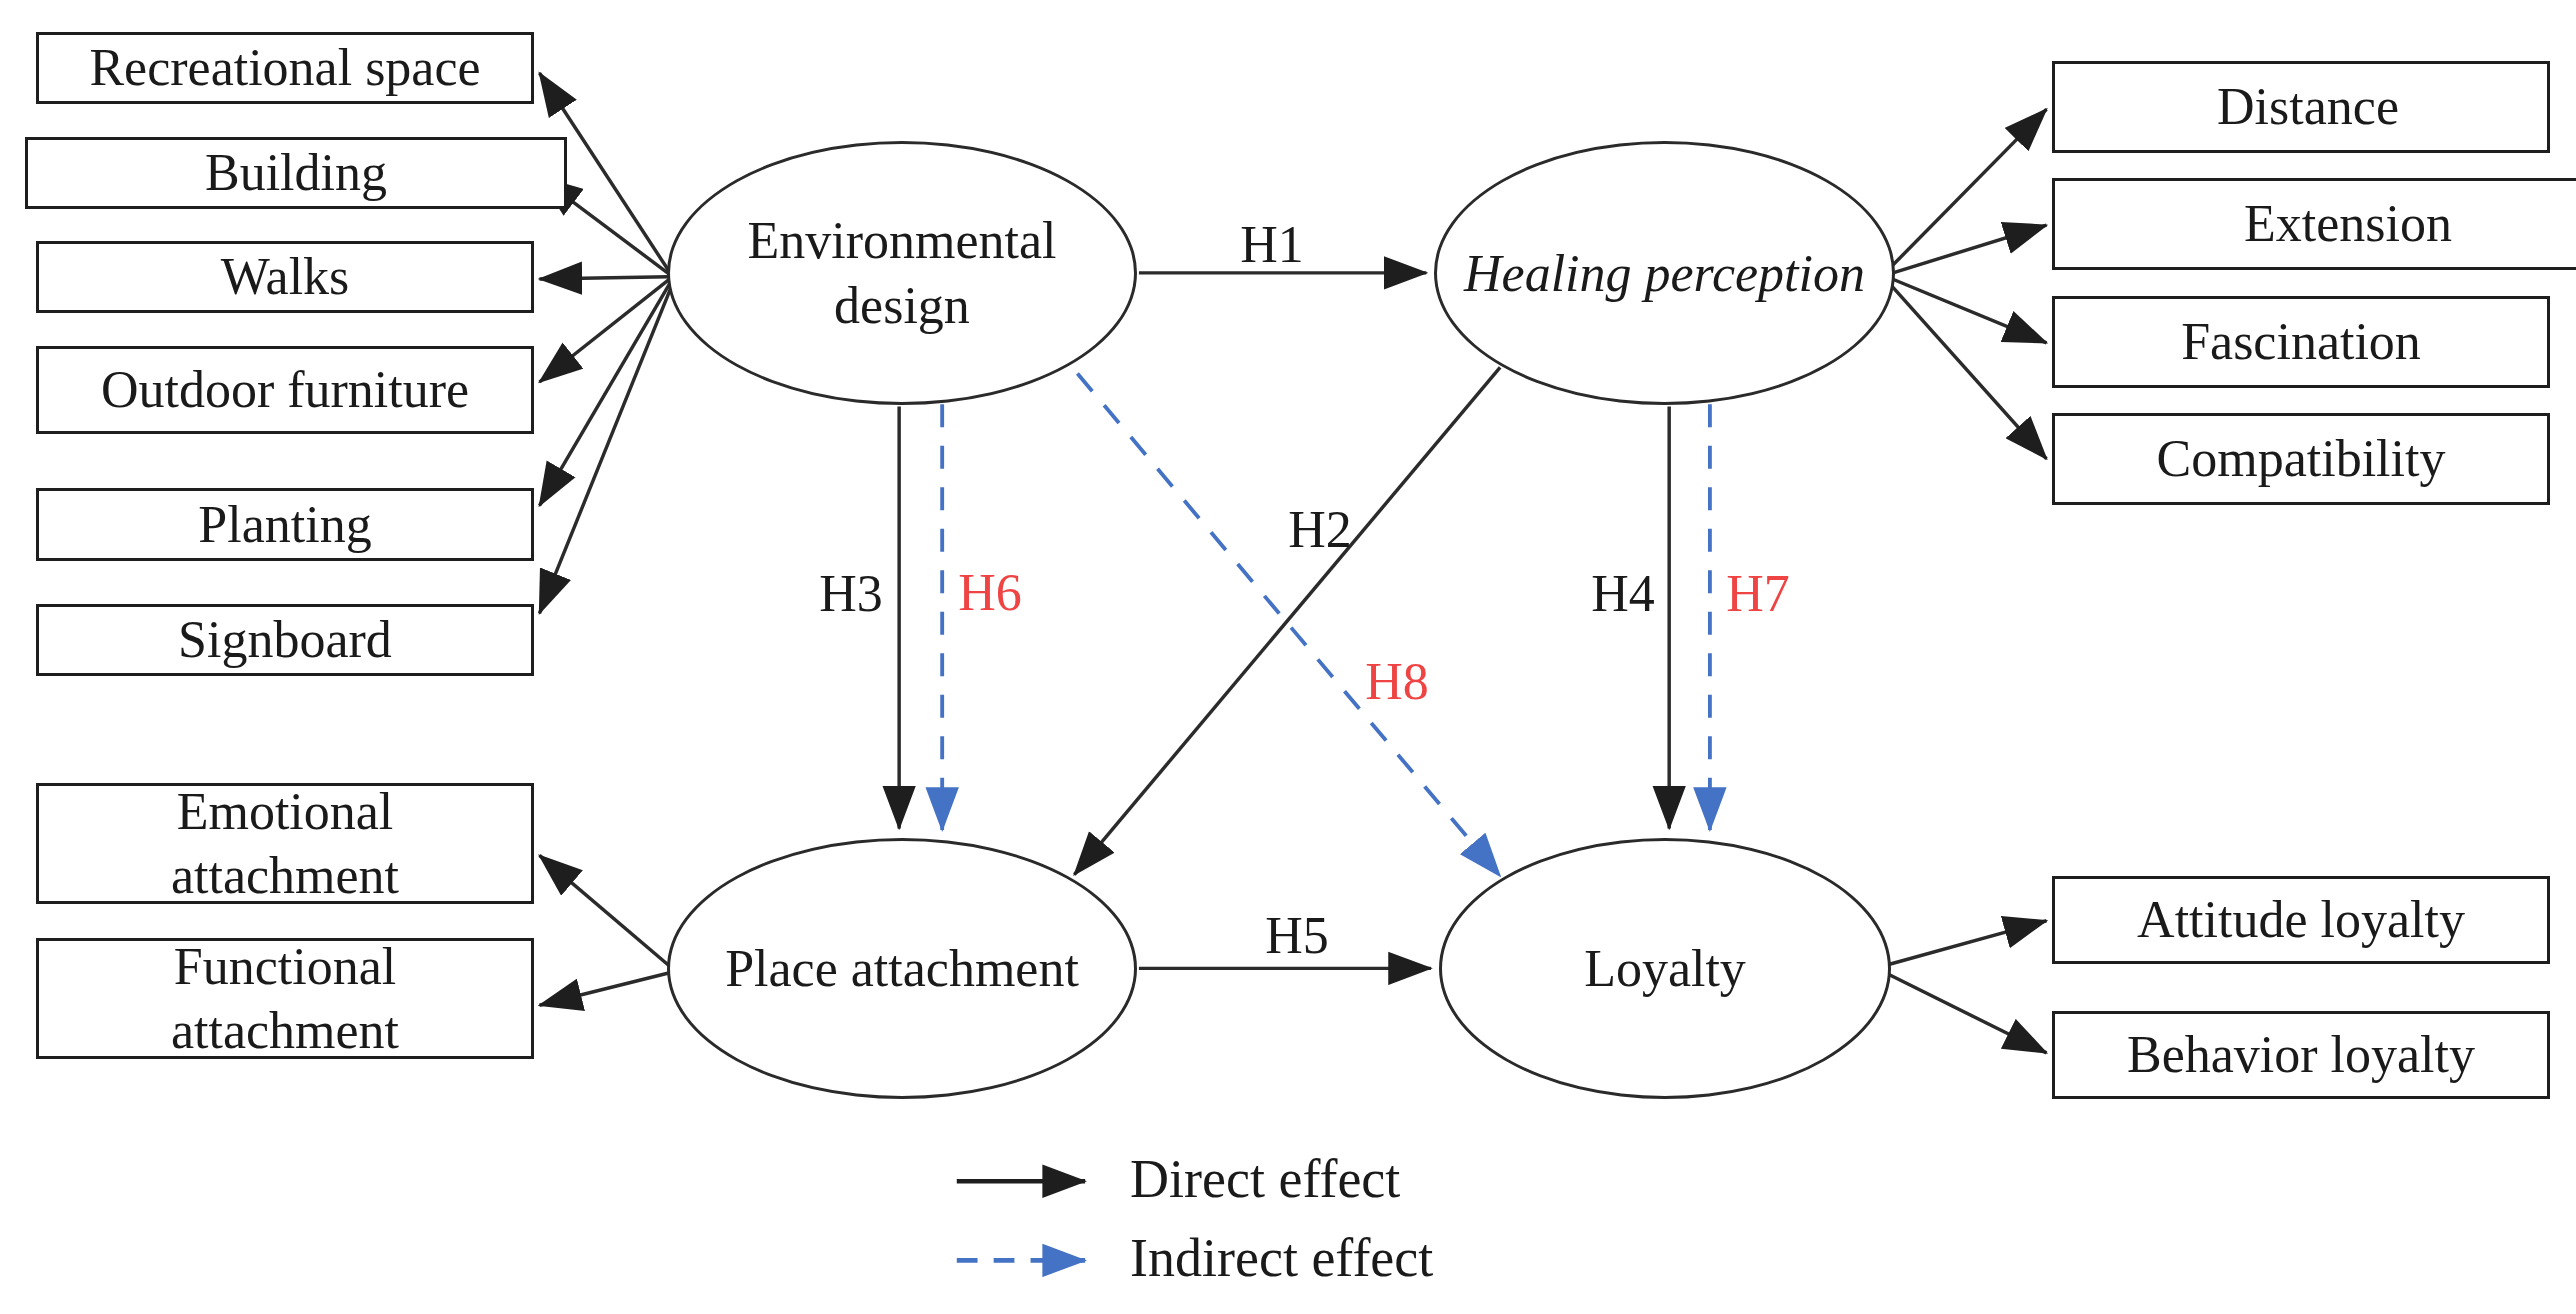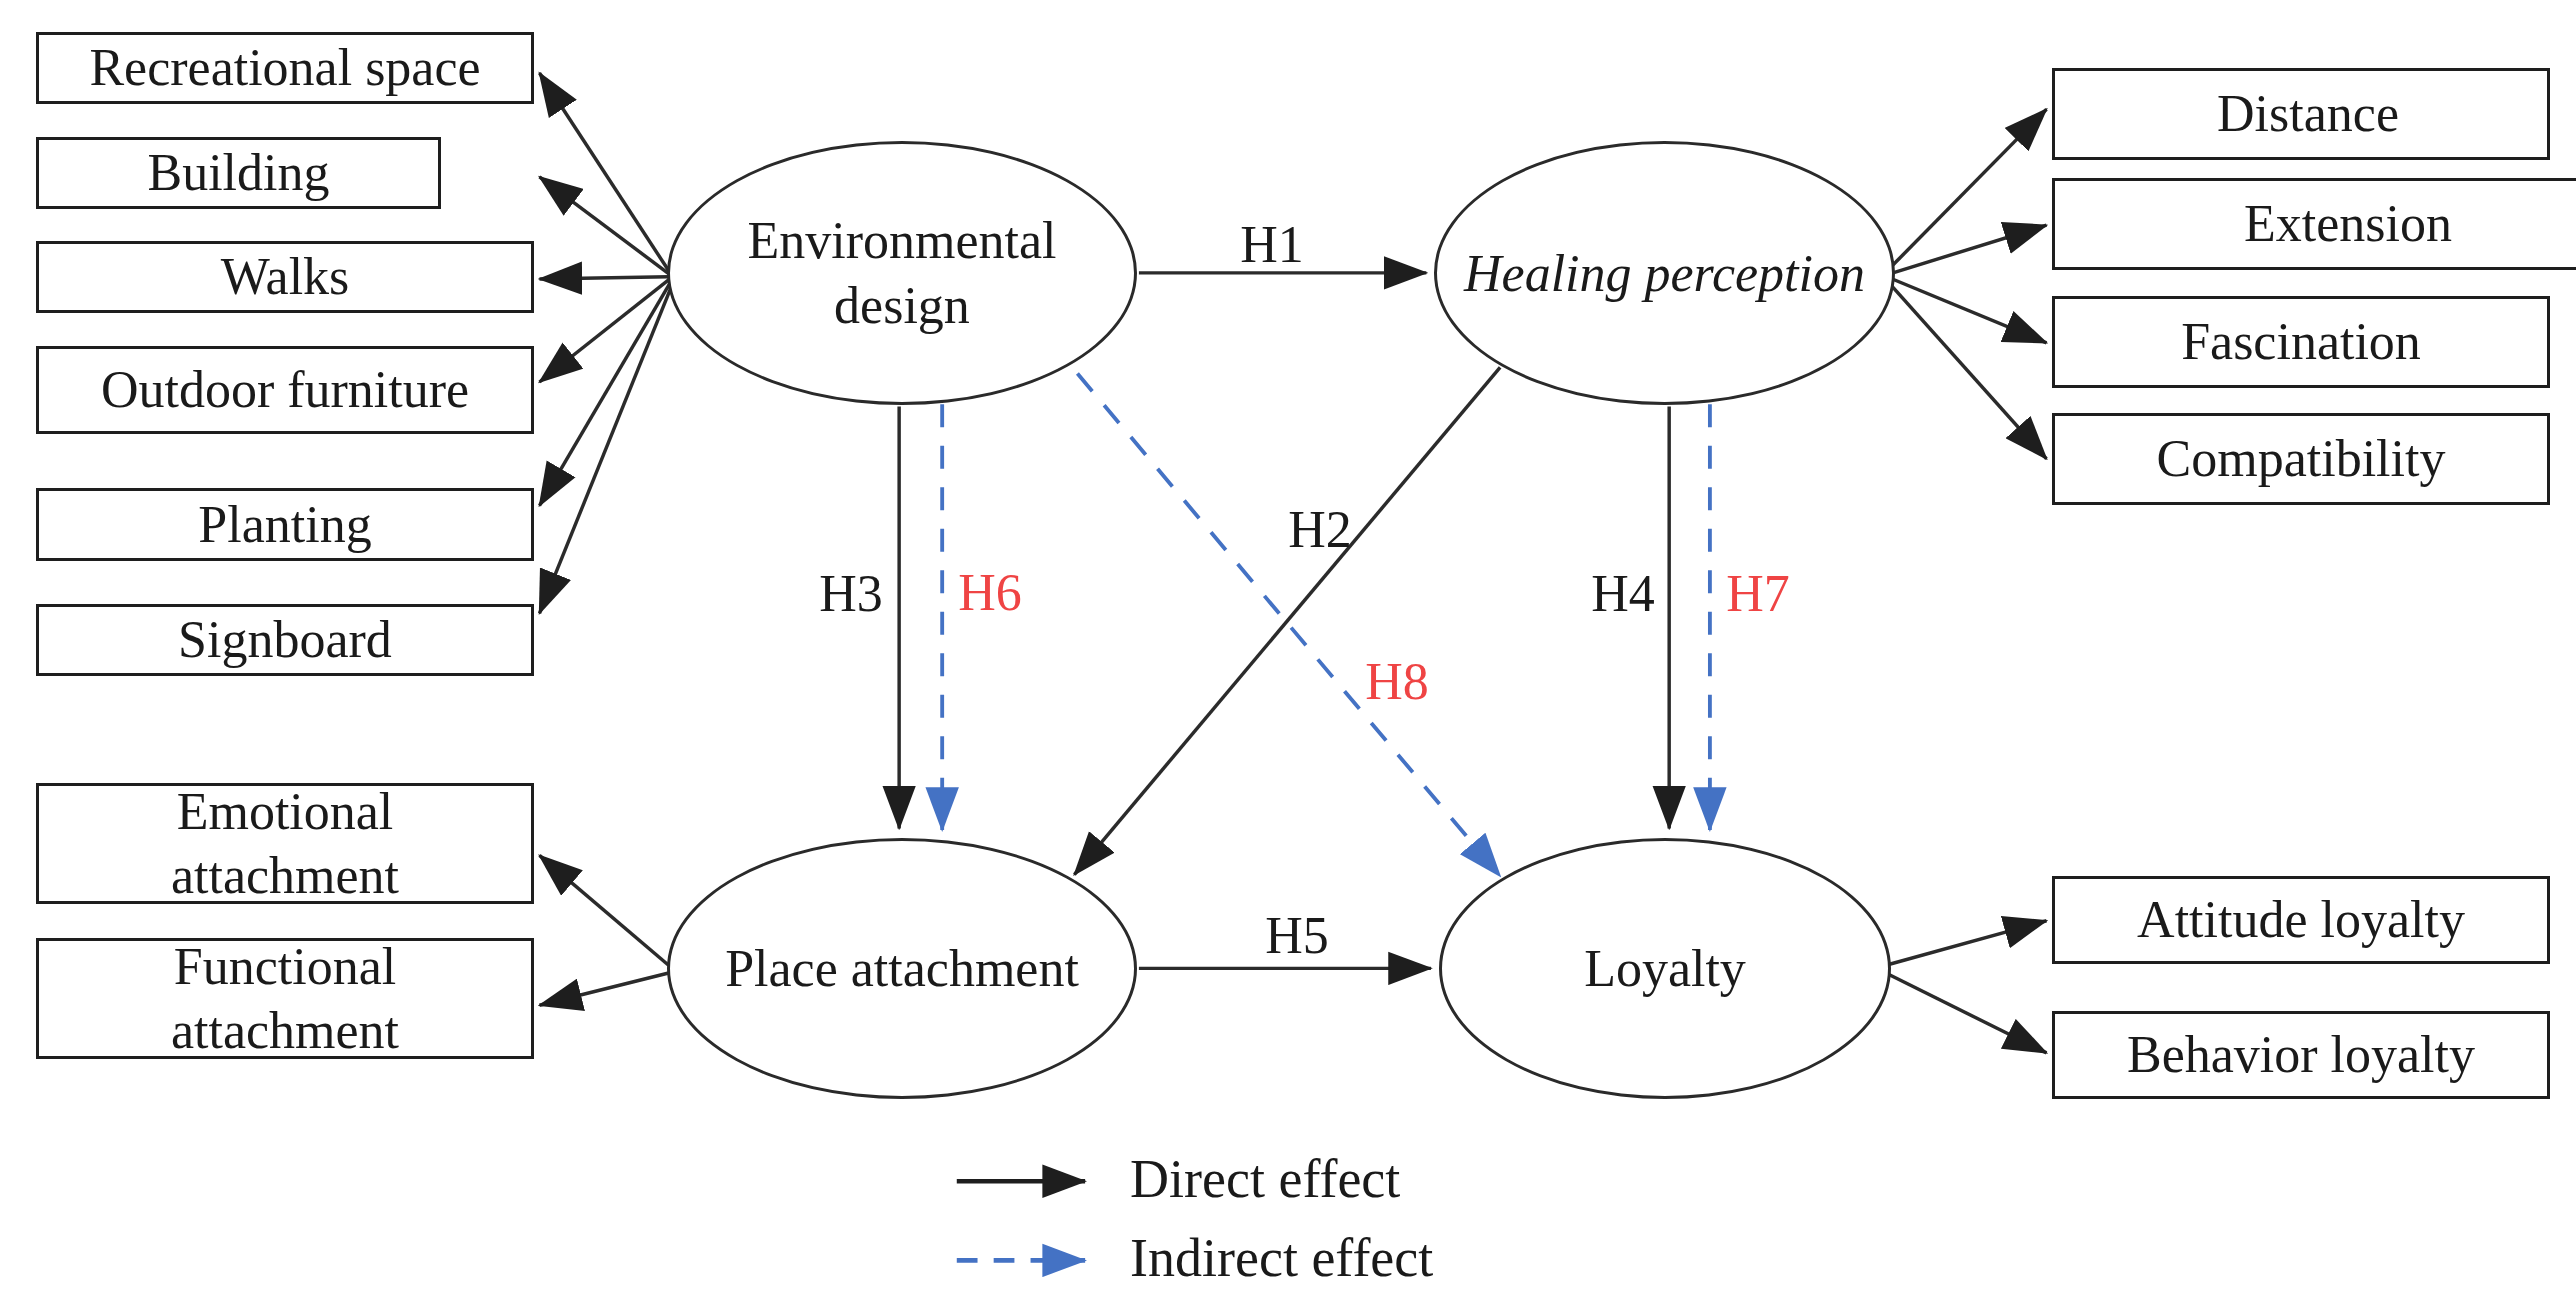--- a/index.html
+++ b/index.html
@@ -63,27 +63,27 @@
       <line x1="1226" y1="526" x2="1226" y2="1080" marker-end="url(#ah-blue)"></line>
       <line x1="2225" y1="526" x2="2225" y2="1080" marker-end="url(#ah-blue)"></line>
       <line x1="1402" y1="486" x2="1952" y2="1140" marker-end="url(#ah-blue)"></line>
     </g>
 
     <line x1="1245" y1="1537" x2="1412" y2="1537" stroke="#1e1e1e" stroke-width="6" marker-end="url(#ah-black)"></line>
     <line x1="1245" y1="1640" x2="1412" y2="1640" stroke="#4472C4" stroke-width="6" stroke-dasharray="27 21" marker-end="url(#ah-blue)"></line>
   </svg>
 
   <div class="box" style="left:36px;top:32px;width:498px;height:72px;">Recreational space</div>
-  <div class="box" style="left:36px;top:137px;width:405px;height:72px;">Building</div>
+  <div class="box" style="left:25px;top:137px;width:542px;height:72px;">Building</div>
   <div class="box" style="left:36px;top:241px;width:498px;height:72px;">Walks</div>
   <div class="box" style="left:36px;top:346px;width:498px;height:88px;">Outdoor furniture</div>
   <div class="box" style="left:36px;top:488px;width:498px;height:73px;">Planting</div>
   <div class="box" style="left:36px;top:604px;width:498px;height:72px;">Signboard</div>
 
-  <div class="box" style="left:2052px;top:68px;width:498px;height:92px;padding-left:14px;">Distance</div>
+  <div class="box" style="left:2052px;top:61px;width:498px;height:92px;padding-left:14px;">Distance</div>
   <div class="box" style="left:2052px;top:178px;width:592px;height:92px;">Extension</div>
   <div class="box" style="left:2052px;top:296px;width:498px;height:92px;">Fascination</div>
   <div class="box" style="left:2052px;top:413px;width:498px;height:92px;">Compatibility</div>
 
   <div class="box" style="left:36px;top:783px;width:498px;height:121px;">Emotional
 attachment</div>
   <div class="box" style="left:36px;top:938px;width:498px;height:121px;">Functional
 attachment</div>
 
   <div class="box" style="left:2052px;top:876px;width:498px;height:88px;">Attitude loyalty</div>

